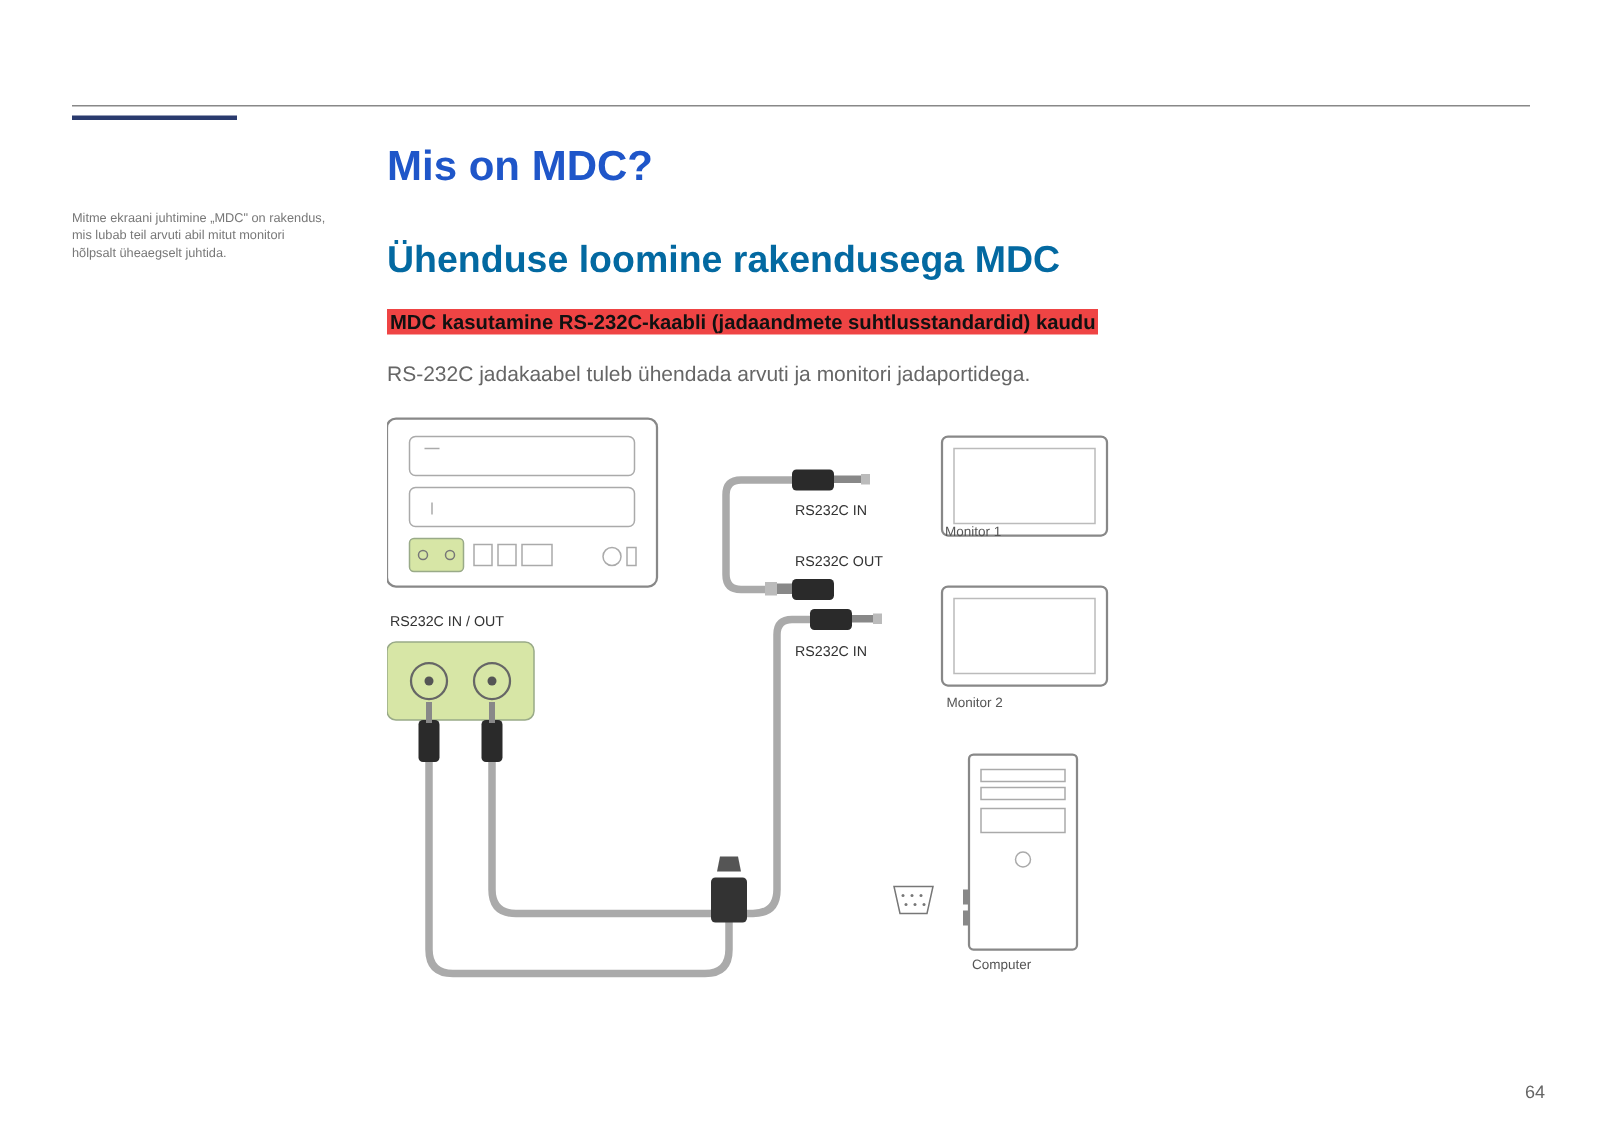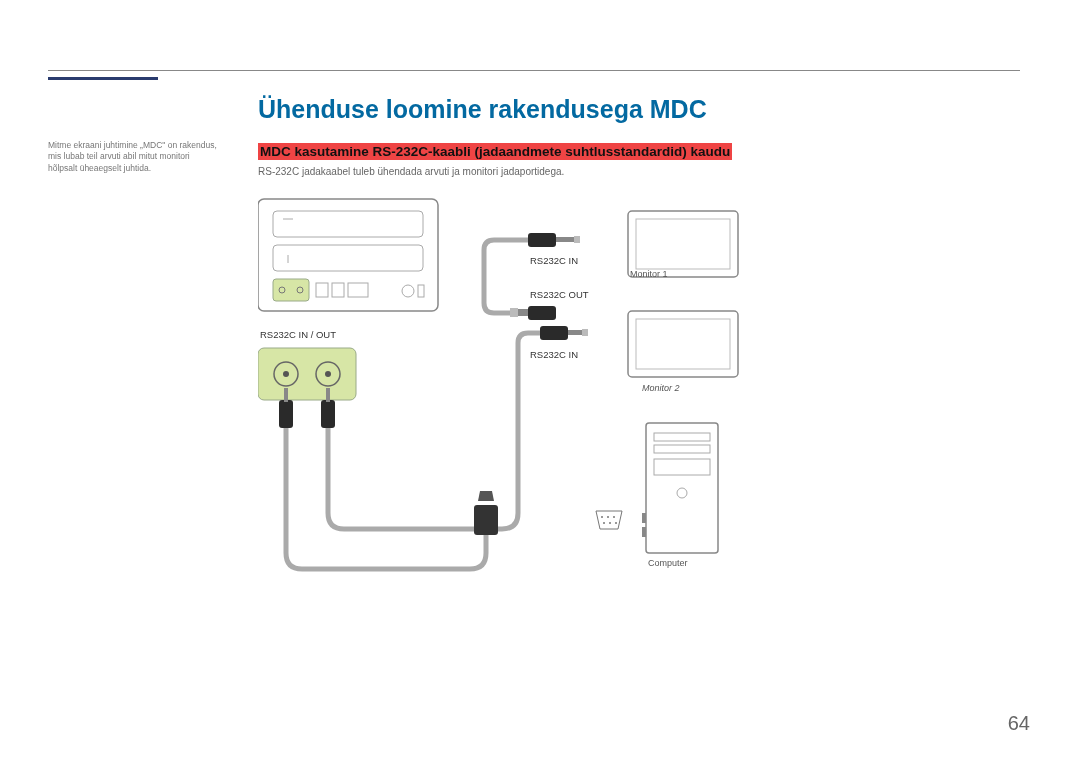--- a/index.html
+++ b/index.html
@@ -59,54 +59,55 @@
   .highlight {
     display: inline;
     background: #ef4444;
     color: #111;
     font-size: 13.5px;
     font-weight: bold;
     padding: 1px 2px;
     line-height: 1.4;
   }
   .body-text {
-    font-size: 10px;
+    font-size: 14px;
     color: #666;
-    margin-top: 4px;
+    margin-top: 16px;
     margin-bottom: 16px;
   }
   .diagram {
     position: relative;
     width: 500px;
     height: 400px;
   }
   .diagram svg { position: absolute; top:0; left:0; }
   .lbl {
     position: absolute;
     font-size: 9px;
     color: #555;
   }
   .lbl.bold { font-weight: normal; color: #333; font-size: 9.5px; }
   .page-num {
     position: absolute;
     bottom: 28px;
     right: 50px;
-    font-size: 20px;
+    font-size: 12px;
     color: #666;
   }
 </style>
 </head>
 <body>
 
 <div class="page">
   <div class="top-rule"></div>
   <div class="side-accent"></div>
   <div class="side-note">Mitme ekraani juhtimine „MDC" on rakendus, mis lubab teil arvuti abil mitut monitori hõlpsalt üheaegselt juhtida.</div>
 
   <div class="content">
+    <h1 class="title">Mis on MDC?</h1>
     <h2 class="subtitle">Ühenduse loomine rakendusega MDC</h2>
     <div><span class="highlight">MDC kasutamine RS-232C-kaabli (jadaandmete suhtlusstandardid) kaudu</span></div>
     <p class="body-text">RS-232C jadakaabel tuleb ühendada arvuti ja monitori jadaportidega.</p>
 
     <div class="diagram">
       <svg width="500" height="400" viewBox="0 0 500 400">
 
         <g>
           <rect x="0" y="6" width="180" height="112" rx="6" fill="none" stroke="#888" stroke-width="1.5"></rect>
           <rect x="15" y="18" width="150" height="26" rx="4" fill="none" stroke="#aaa"></rect>
@@ -198,19 +199,19 @@
           <rect x="384" y="320" width="4" height="10" fill="#888"></rect>
           <rect x="384" y="334" width="4" height="10" fill="#888"></rect>
         </g>
       </svg>
 
       <div class="lbl bold" style="left:2px; top:136px;">RS232C IN / OUT</div>
       <div class="lbl bold" style="left:272px; top:62px;">RS232C IN</div>
       <div class="lbl bold" style="left:272px; top:96px;">RS232C OUT</div>
       <div class="lbl bold" style="left:272px; top:156px;">RS232C IN</div>
       <div class="lbl" style="left:372px; top:76px;">Monitor 1</div>
-      <div class="lbl" style="left:384px; top:190px;font-style:italic;">Monitor 2</div>
+      <div class="lbl" style="left:373px; top:190px;">Monitor 2</div>
       <div class="lbl" style="left:390px; top:365px;">Computer</div>
     </div>
   </div>
 
   <div class="page-num">64</div>
 </div>
 
 </body></html>

